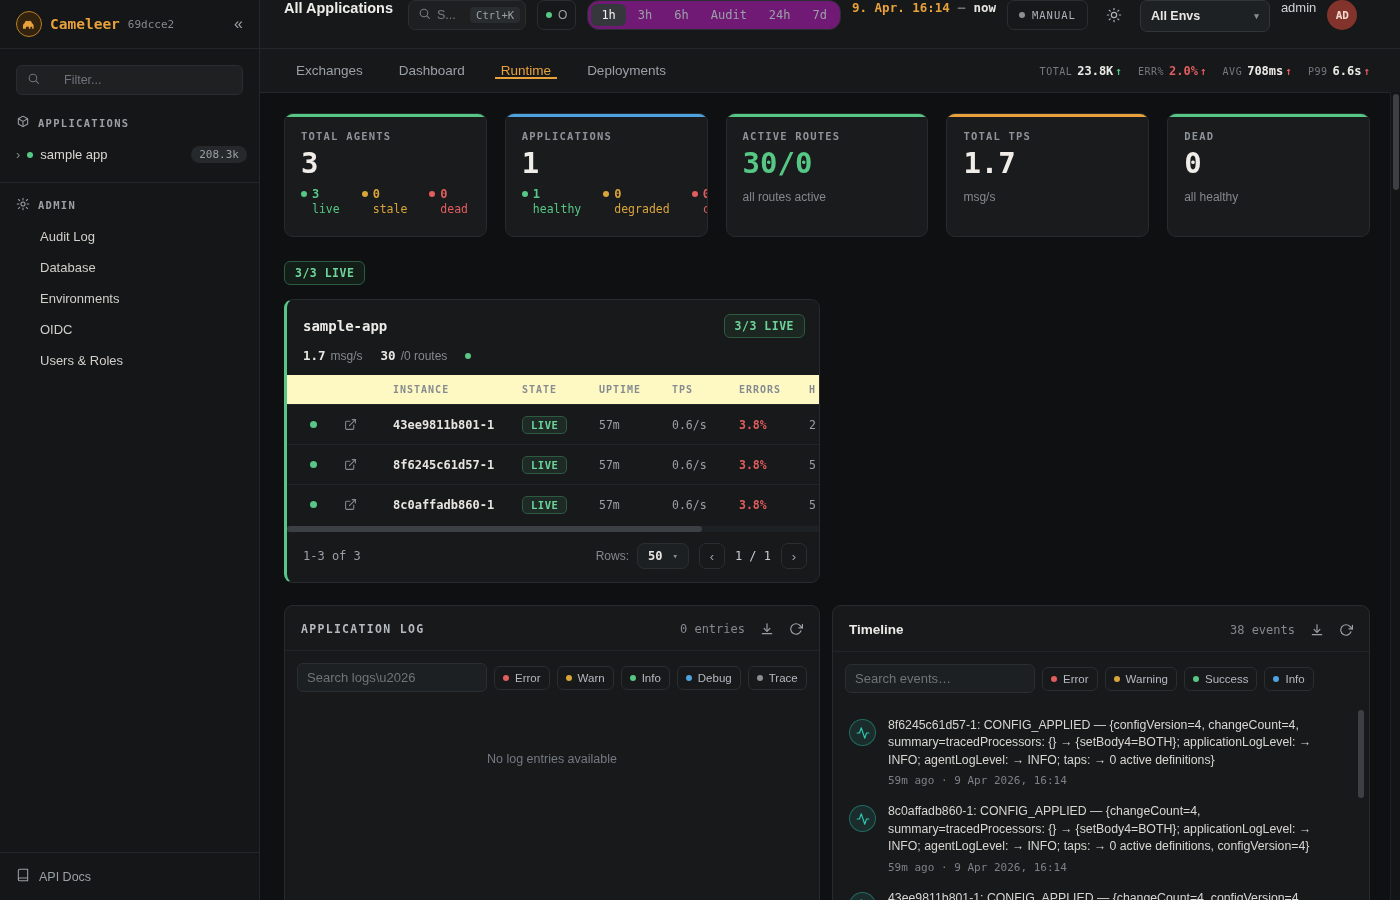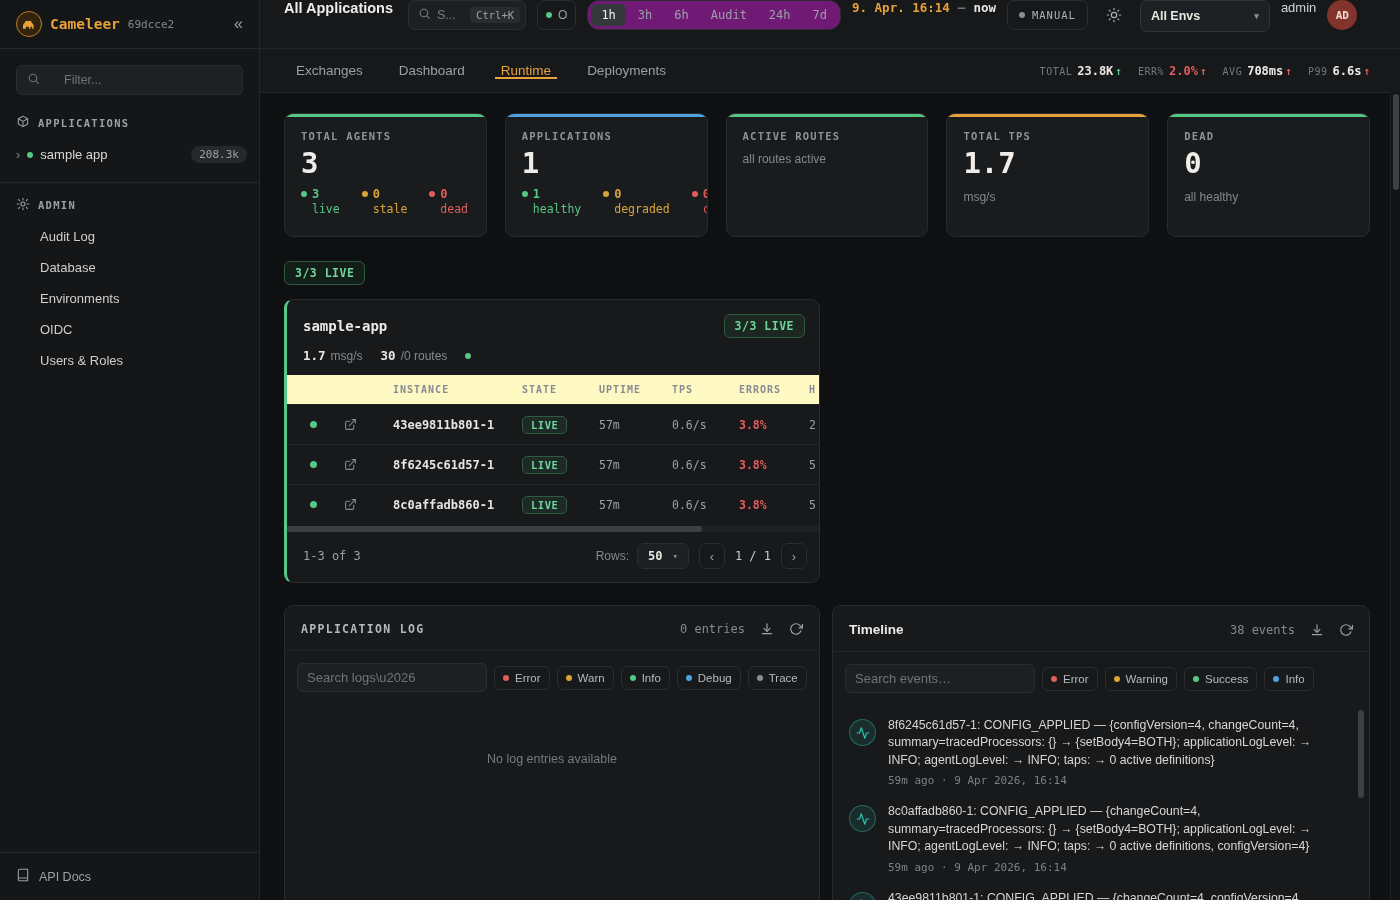--- a/index.html
+++ b/index.html
@@ -347,20 +347,21 @@
                   <span class="ss-val">0</span>
                 </div>
               <div class="ss-label">criti</div>
             </div>
           </div>
         </div>
 
         <div class="stat-card">
           <div class="accent green"></div>
           <div class="sc-title">ACTIVE ROUTES</div>
+          <div class="sc-value green">30/0</div>
           <div class="sc-subtitle">all routes active</div>
         </div>
 
         <div class="stat-card">
           <div class="accent yellow"></div>
           <div class="sc-title">TOTAL TPS</div>
           <div class="sc-value">1.7</div>
           <div class="sc-subtitle">msg/s</div>
         </div>
 

